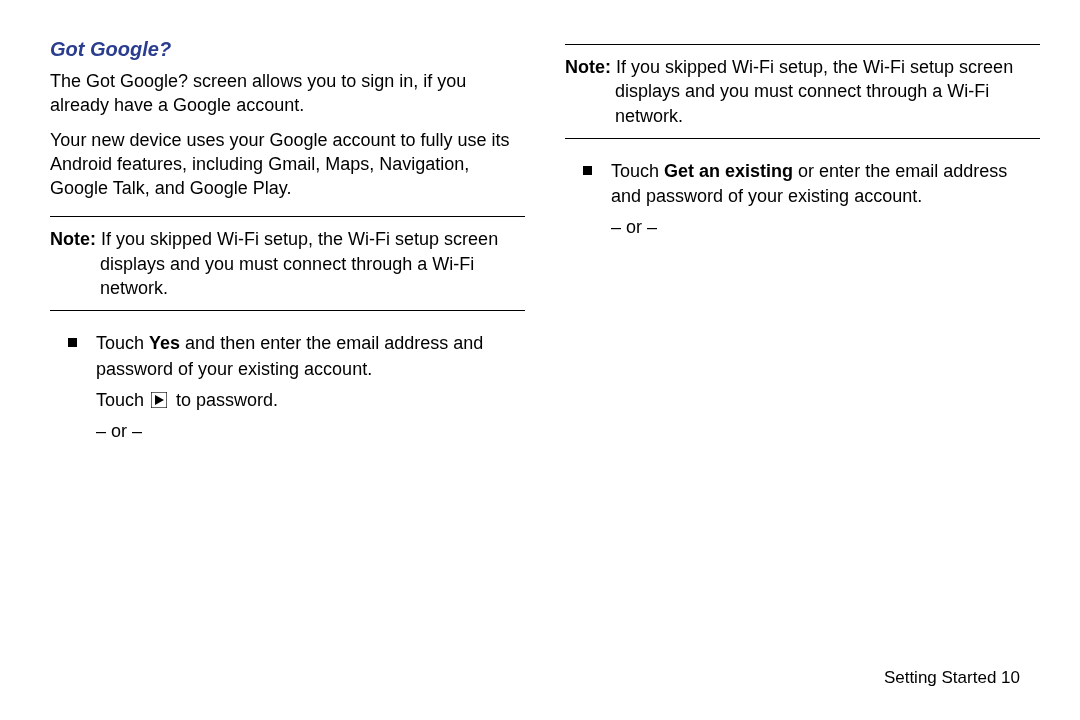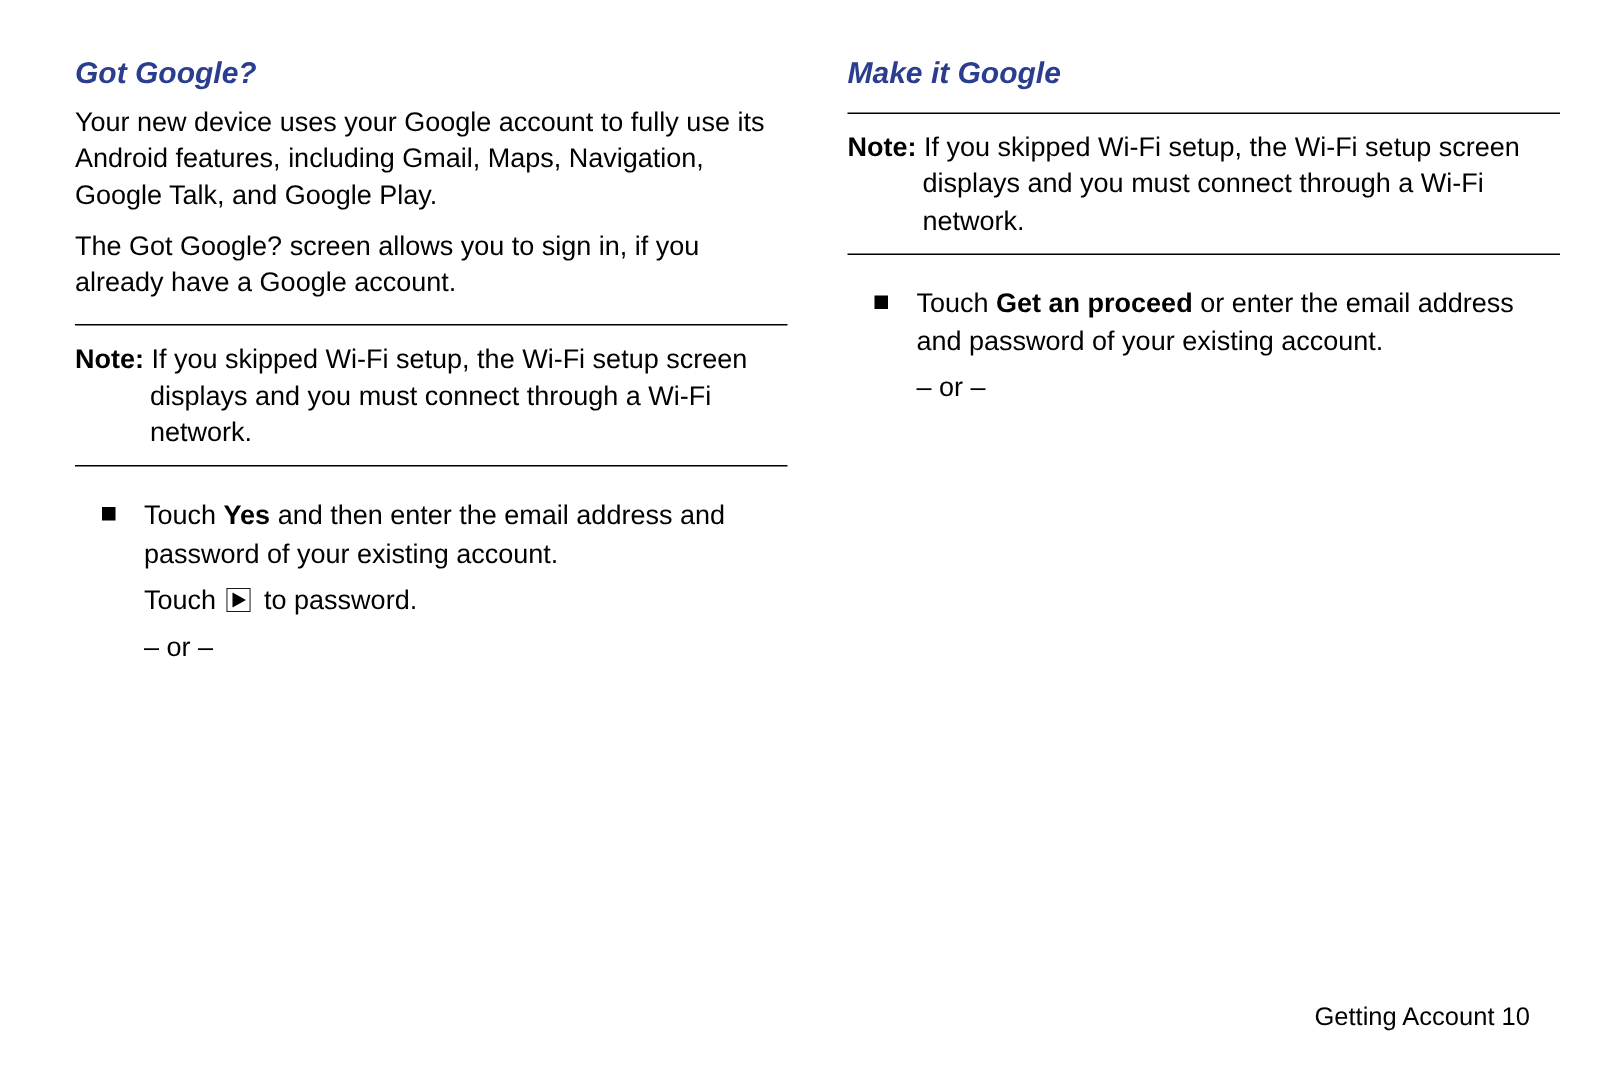--- a/index.html
+++ b/index.html
@@ -96,53 +96,52 @@
   }
   b { font-weight: bold; }
 </style>
 </head>
 <body>
 
 <div class="page">
 
   <div class="col">
     <h3 class="heading">Got Google?</h3>
+    <p>The Got Google? screen allows you to sign in, if you already have a Google account.</p>
     <p>Your new device uses your Google account to fully use its Android features, including Gmail, Maps, Navigation, Google Talk, and Google Play.</p>
-    <p>The Got Google? screen allows you to sign in, if you already have a Google account.</p>
 
     <div class="note-block">
       <p><b>Note:</b><span> If you skipped Wi-Fi setup, the Wi-Fi setup screen displays and you must connect through a Wi-Fi network.</span></p>
     </div>
 
     <ul class="bullets">
       <li>
         <span>Touch </span><b>Yes</b><span> and then enter the email address and password of your existing account.</span>
         <span class="sub">
           <span>Touch </span><span class="tri-icon"><svg width="16" height="16" viewBox="0 0 16 16">
                 <rect x="0" y="0" width="16" height="16" fill="none" stroke="#000" stroke-width="1.2"></rect>
                 <polygon points="4,3 13,8 4,13" fill="#000"></polygon>
               </svg></span><span> to password.</span>
         </span>
         <span class="sub">– or –</span>
       </li>
     </ul>
   </div>
 
   <div class="col">
-    <h3 class="heading">Make it Google</h3>
 
     <div class="note-block">
       <p><b>Note:</b><span> If you skipped Wi-Fi setup, the Wi-Fi setup screen displays and you must connect through a Wi-Fi network.</span></p>
     </div>
 
     <ul class="bullets">
       <li>
-        <span>Touch </span><b>Get an proceed</b><span> or enter the email address and password of your existing account.</span>
+        <span>Touch </span><b>Get an existing</b><span> or enter the email address and password of your existing account.</span>
         <span class="sub">– or –</span>
       </li>
     </ul>
   </div>
 </div>
 
 <div class="footer">
-  <span>Getting Account</span>
+  <span>Setting Started</span>
   <span class="pn">10</span>
 </div>
 
 </body></html>

